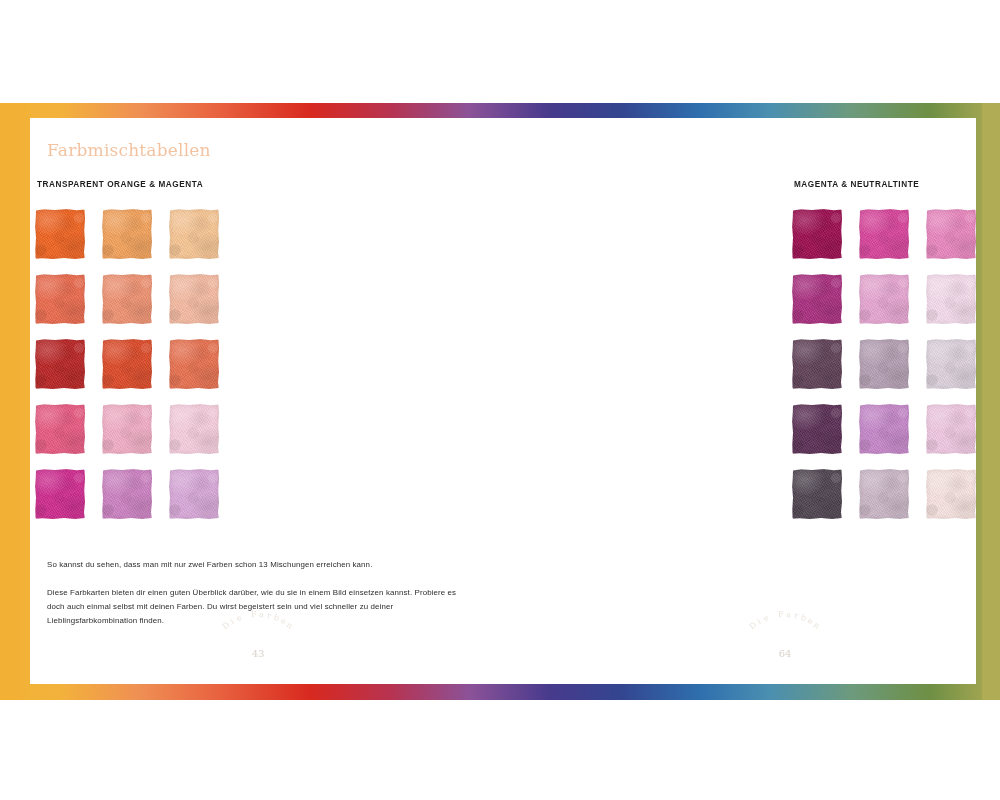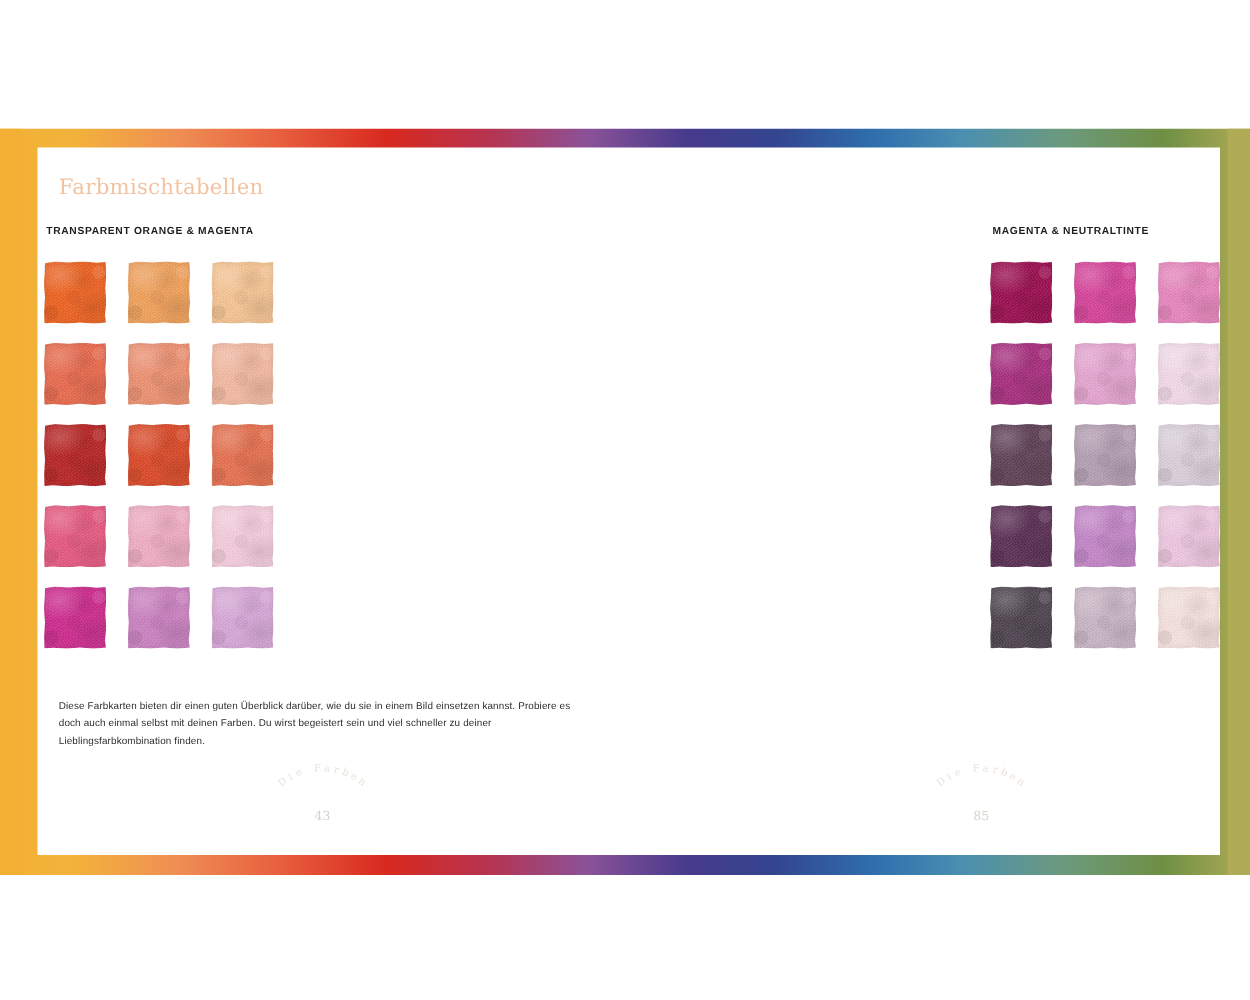--- a/index.html
+++ b/index.html
@@ -253,20 +253,21 @@
             <div class="swatch" style="background-color: rgb(197, 135, 201);"></div>
             <div class="swatch" style="background-color: rgb(239, 200, 226);"></div>
             <div class="swatch" style="background-color: rgb(78, 68, 80);"></div>
             <div class="swatch" style="background-color: rgb(203, 183, 199);"></div>
             <div class="swatch" style="background-color: rgb(248, 228, 224);"></div>
           </div>
         </div>
       </div>
 
     <div class="body-text">
+      <p>So kannst du sehen, dass man mit nur zwei Farben schon 13 Mischungen erreichen kann.</p>
       <p>Diese Farbkarten bieten dir einen guten Überblick darüber, wie du sie in einem Bild einsetzen kannst. Probiere es doch auch einmal selbst mit deinen Farben. Du wirst begeistert sein und viel schneller zu deiner Lieblingsfarbkombination finden.</p>
     </div>
 
     <div class="footer footer-left">
       <div class="footer-arc">
           <span style="transform: rotate(-38.25deg) translate(-50%, -28px);">D</span>
           <span style="transform: rotate(-29.75deg) translate(-50%, -28px);">i</span>
           <span style="transform: rotate(-21.25deg) translate(-50%, -28px);">e</span>
           <span style="transform: rotate(-12.75deg) translate(-50%, -28px);">&nbsp;</span>
           <span style="transform: rotate(-4.25deg) translate(-50%, -28px);">F</span>
@@ -285,17 +286,17 @@
           <span style="transform: rotate(-29.75deg) translate(-50%, -28px);">i</span>
           <span style="transform: rotate(-21.25deg) translate(-50%, -28px);">e</span>
           <span style="transform: rotate(-12.75deg) translate(-50%, -28px);">&nbsp;</span>
           <span style="transform: rotate(-4.25deg) translate(-50%, -28px);">F</span>
           <span style="transform: rotate(4.25deg) translate(-50%, -28px);">a</span>
           <span style="transform: rotate(12.75deg) translate(-50%, -28px);">r</span>
           <span style="transform: rotate(21.25deg) translate(-50%, -28px);">b</span>
           <span style="transform: rotate(29.75deg) translate(-50%, -28px);">e</span>
           <span style="transform: rotate(38.25deg) translate(-50%, -28px);">n</span>
         </div>
-      <div class="footer-num">85</div>
+      <div class="footer-num">64</div>
     </div>
 
   </div>
 </div>
 
 </body></html>

